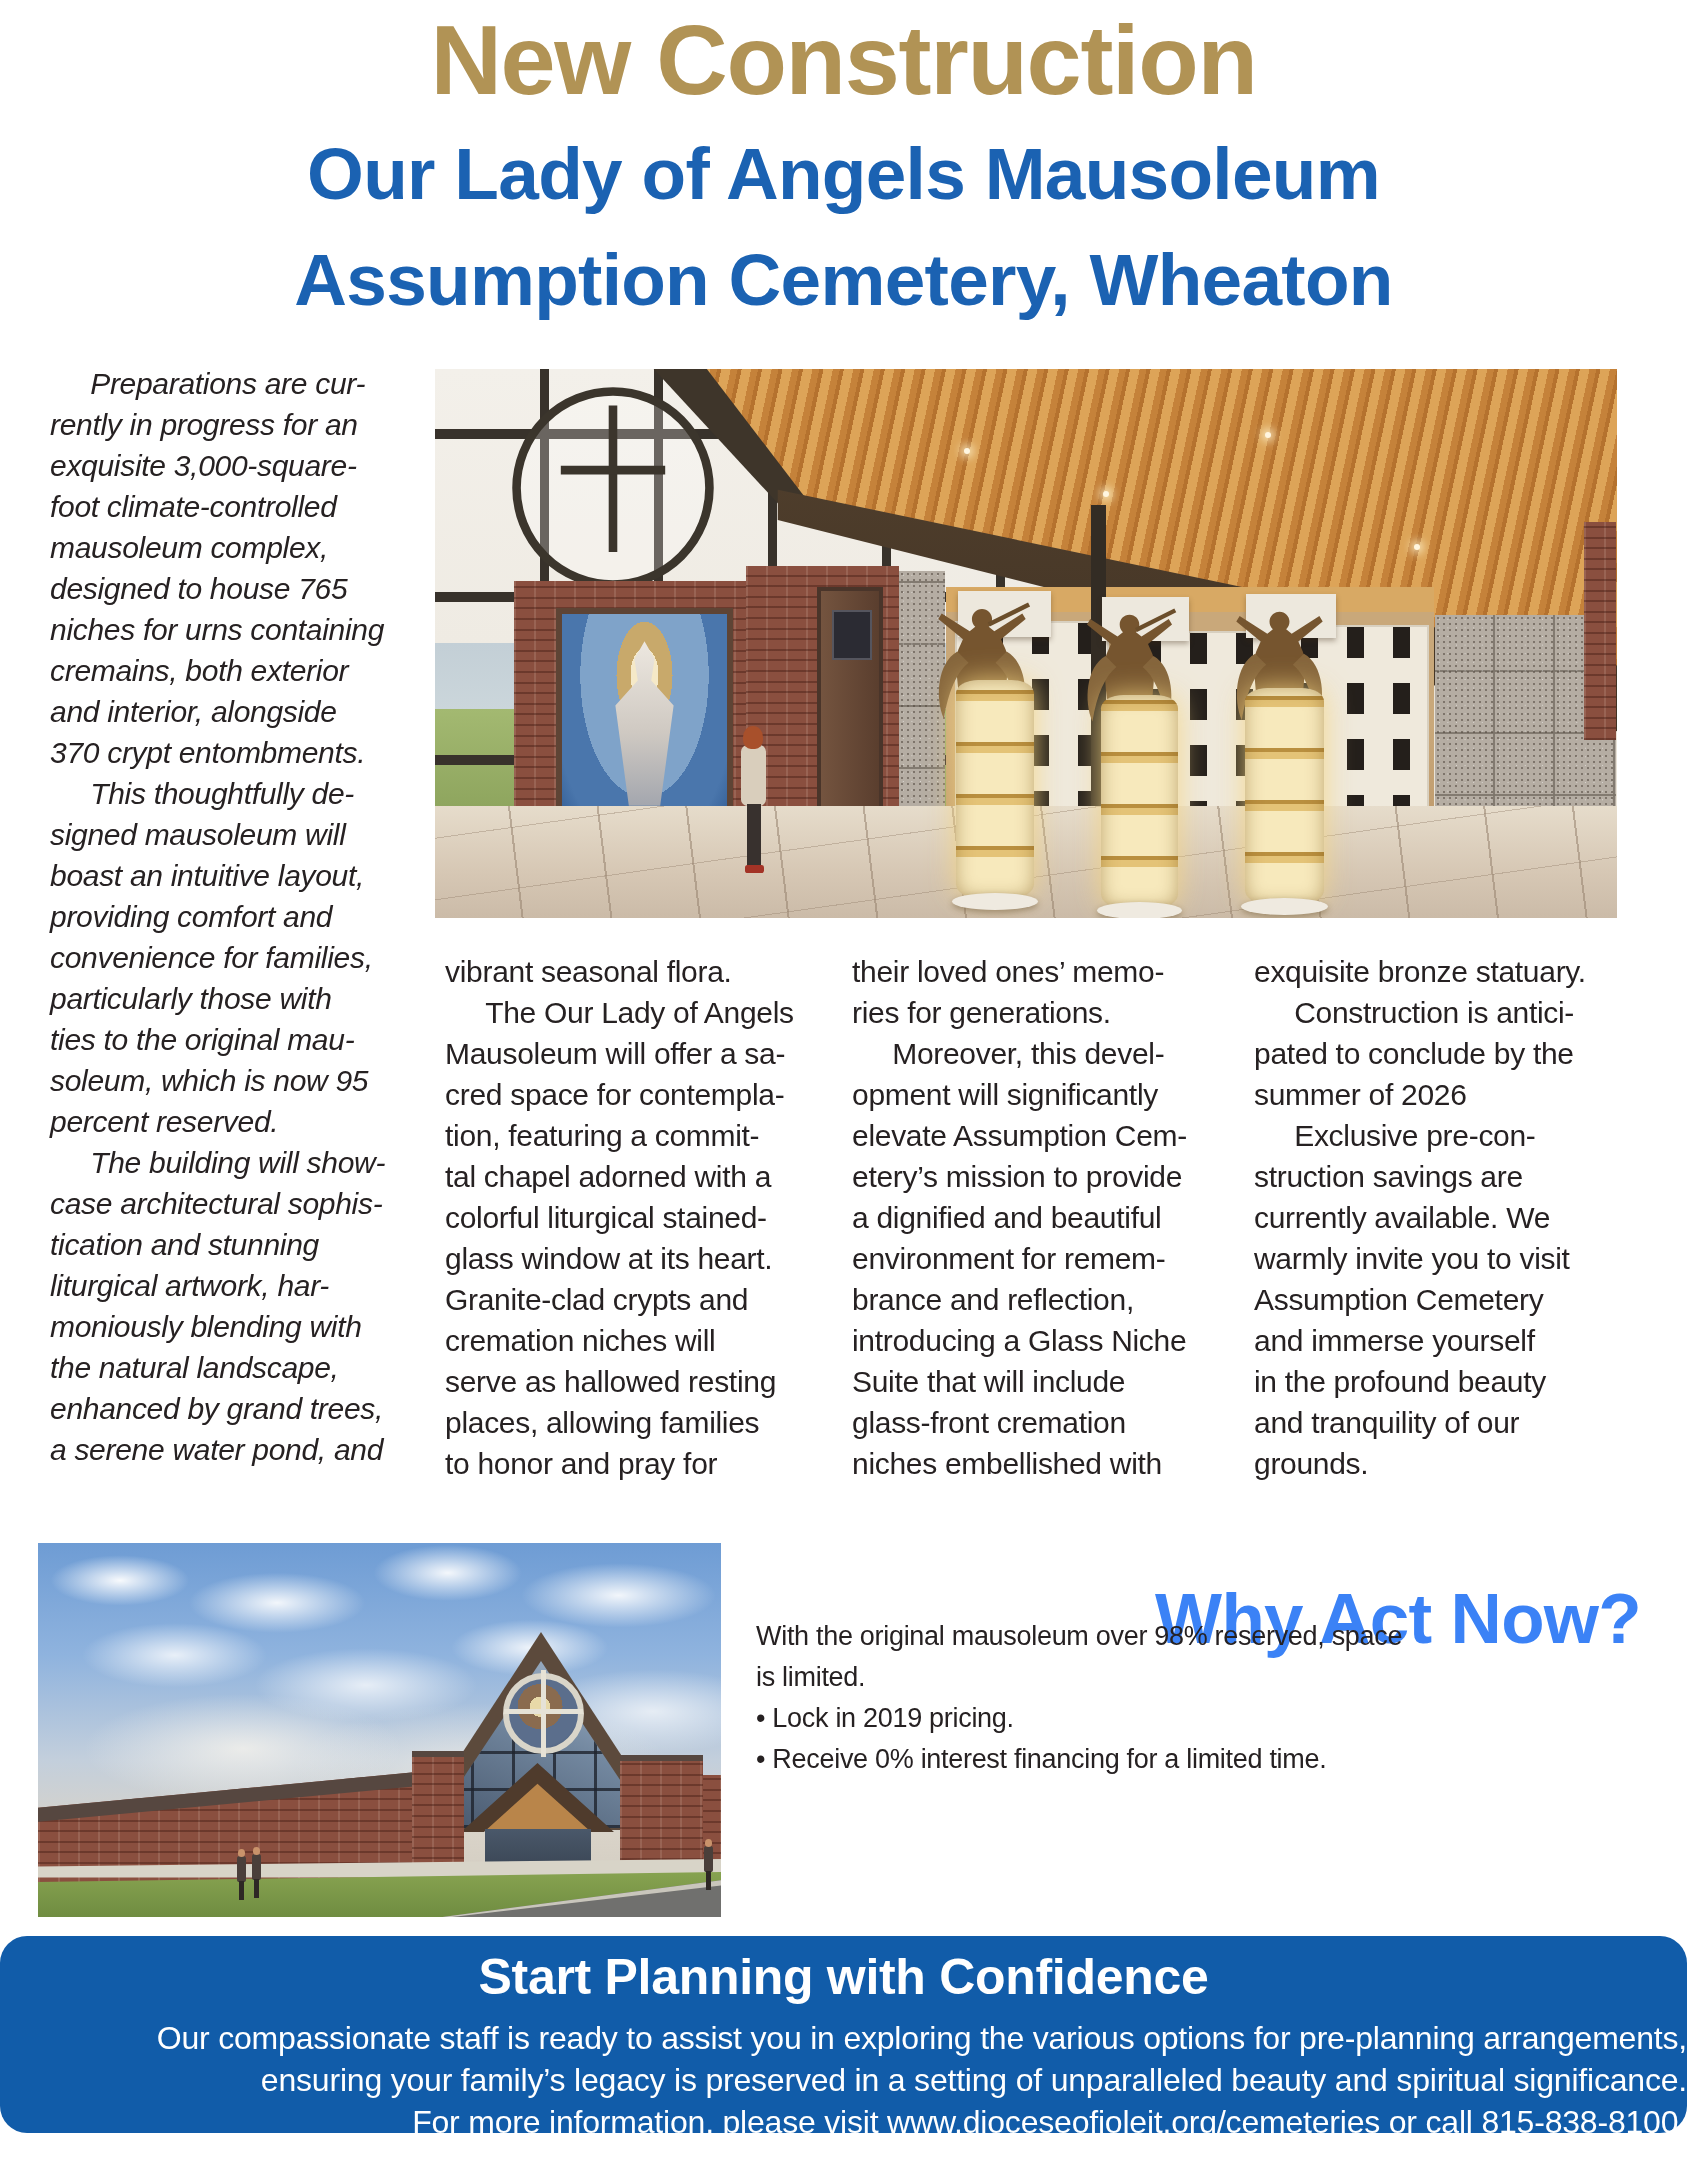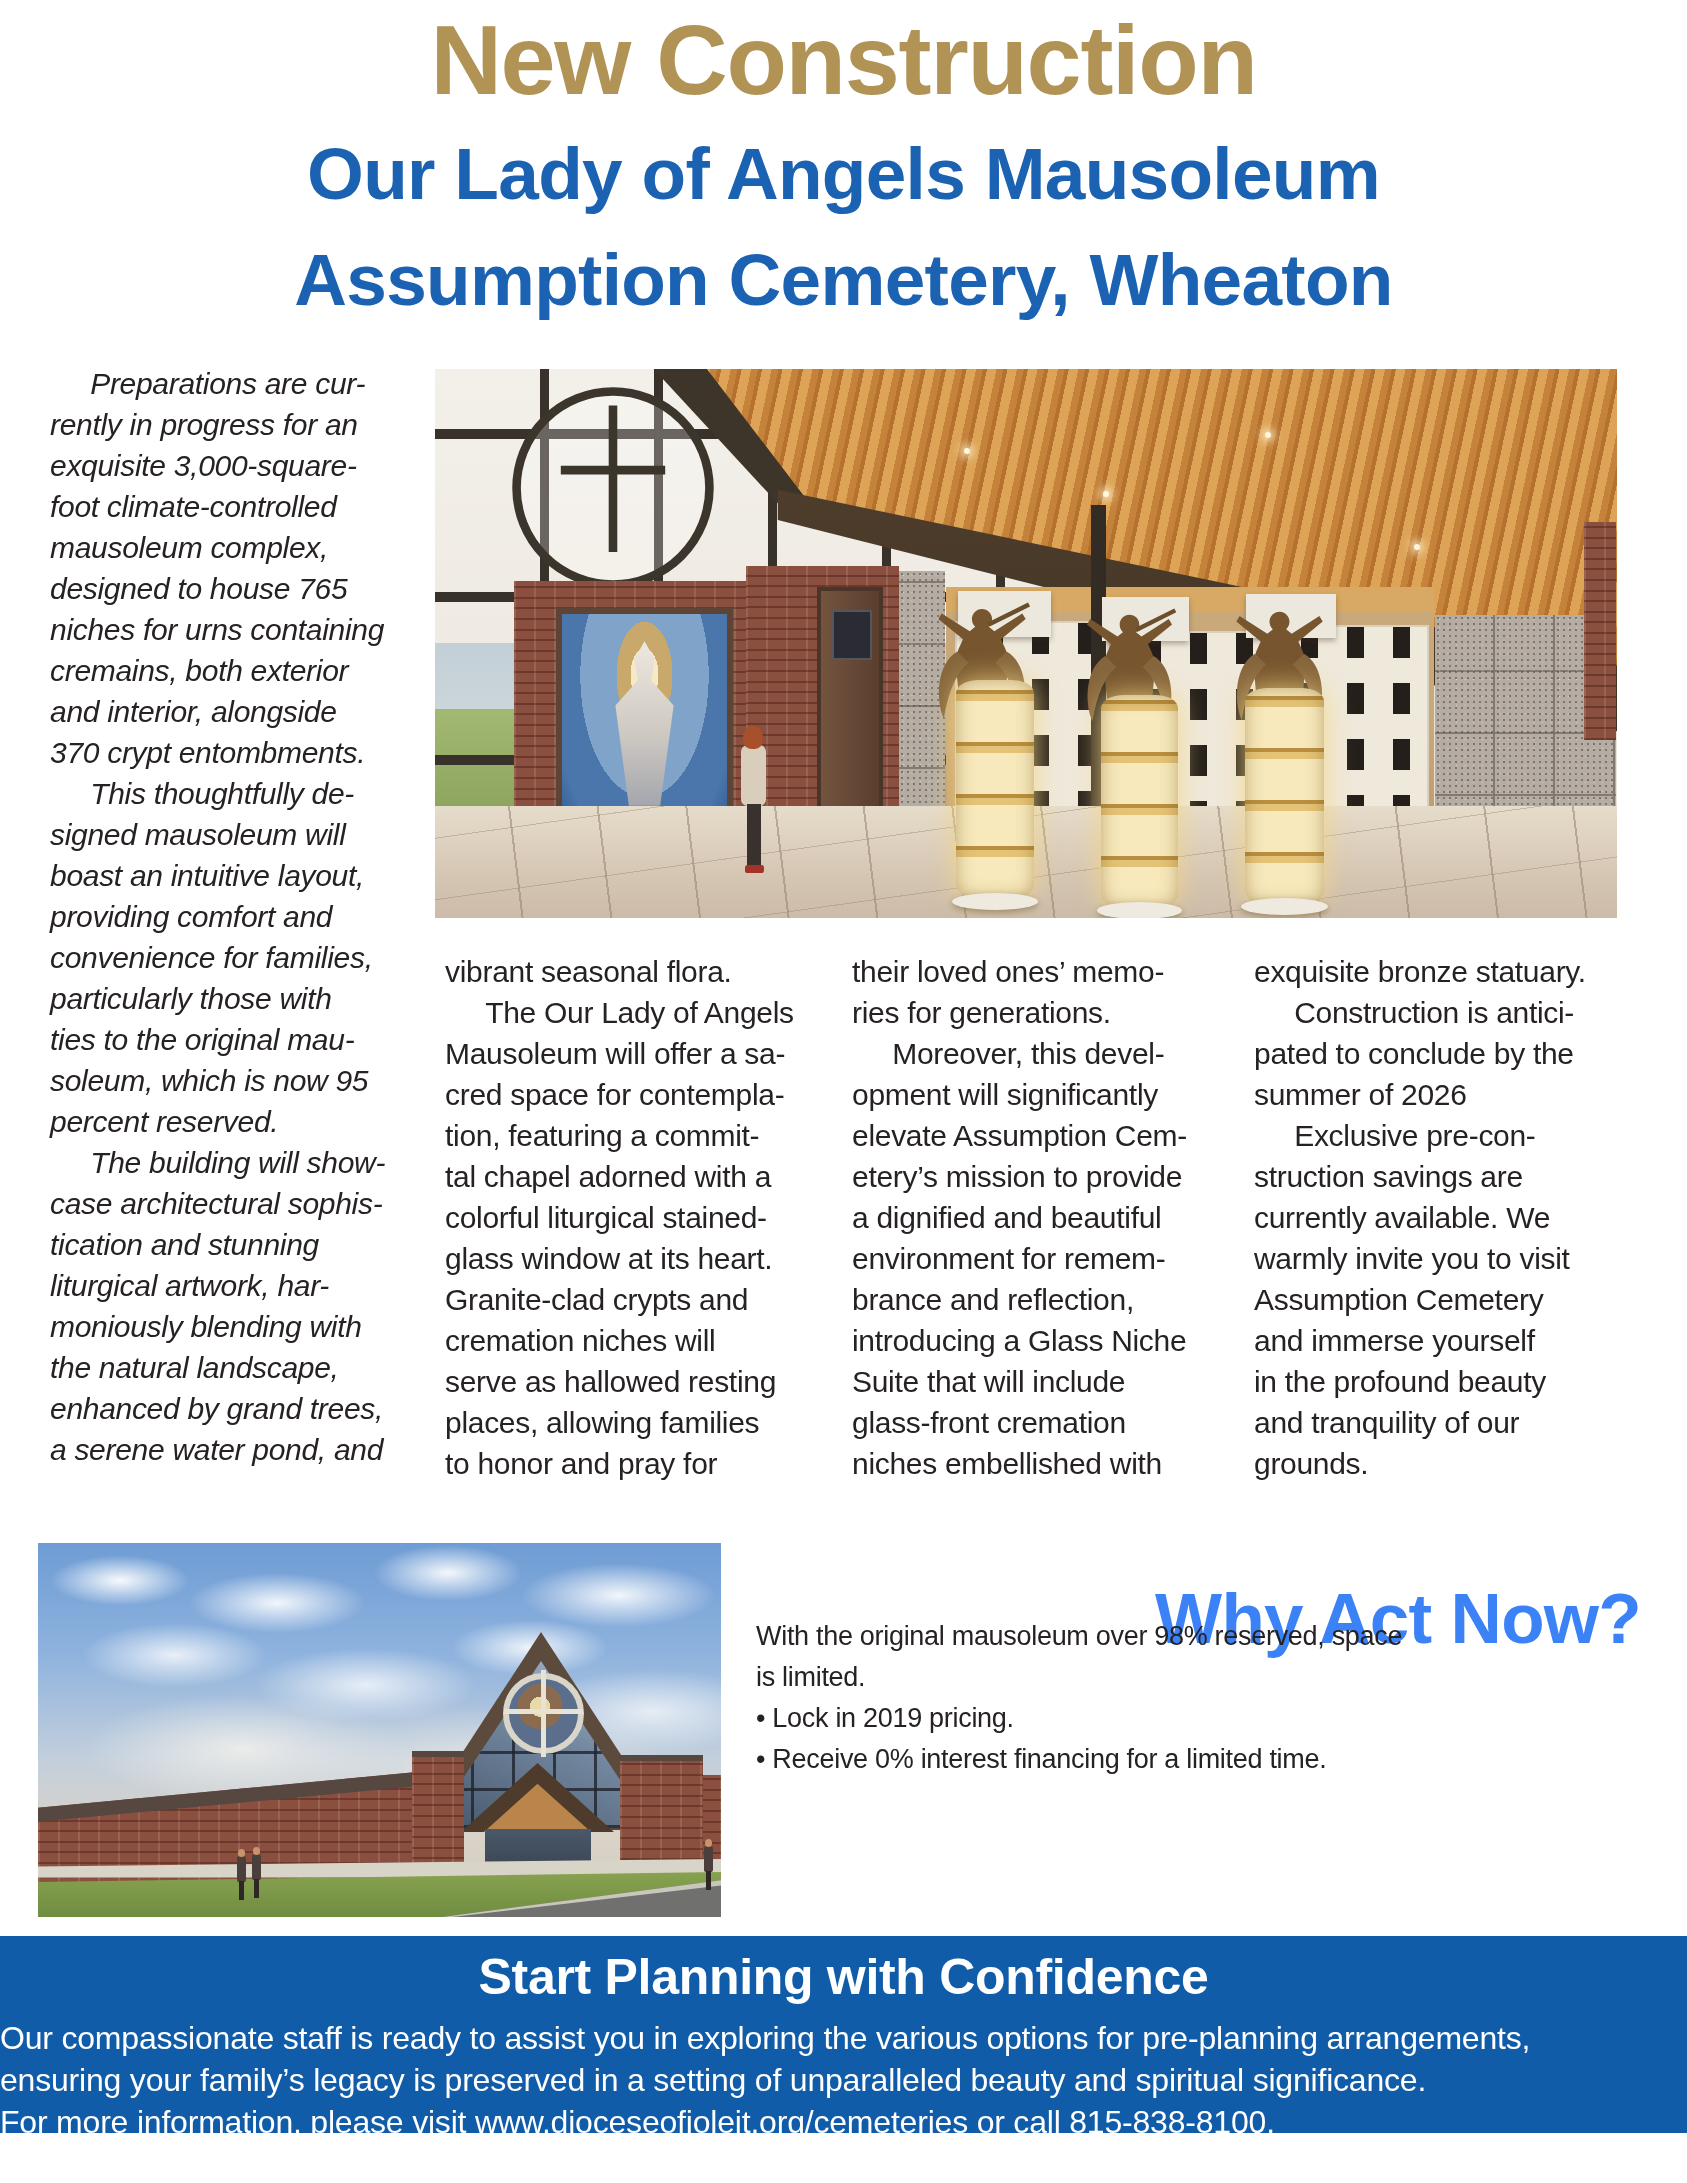--- a/index.html
+++ b/index.html
@@ -34,26 +34,26 @@
     left:754px; top:1580px; width:887px; text-align:right;
     font-size:71px; line-height:78px; font-weight:bold; letter-spacing:-0.7px;
     color:#3b82f6;
   }
   .why-body{
     left:756px; top:1616px; width:903px;
     font-size:27px; line-height:41px; letter-spacing:-0.3px;
   }
   .why-body > div{white-space:pre-wrap;}
   
-  .footer{left:0; top:1936px; width:1687px; height:197px; background:#115CA9;}
+  .footer{left:0; top:1936px; width:1687px; height:197px; background:#115CA9;border-radius:27px;}
   .f-head{
     position:absolute; left:0; top:10.6px; width:1687px; text-align:center;
     font-size:50px; line-height:61px; font-weight:bold; color:#ffffff; letter-spacing:-0.3px;
   }
-  .f-lines{position:absolute; left:0; top:81px; width:1687px; text-align:left; color:#ffffff;}
+  .f-lines{position:absolute; left:0; top:81px; width:1687px; text-align:right; color:#ffffff;}
   .f-line{font-size:32px; line-height:42px; letter-spacing:-0.2px;}
   
   .brick{
     background-color:#8A4F3F;
     background-image:
       repeating-linear-gradient(0deg, rgba(50,15,8,.35) 0 2px, transparent 2px 10.6px),
       repeating-linear-gradient(90deg, rgba(245,225,210,.14) 0 2px, transparent 2px 20px);
   }
   .granite{
     background-color:#B5ADA3;

